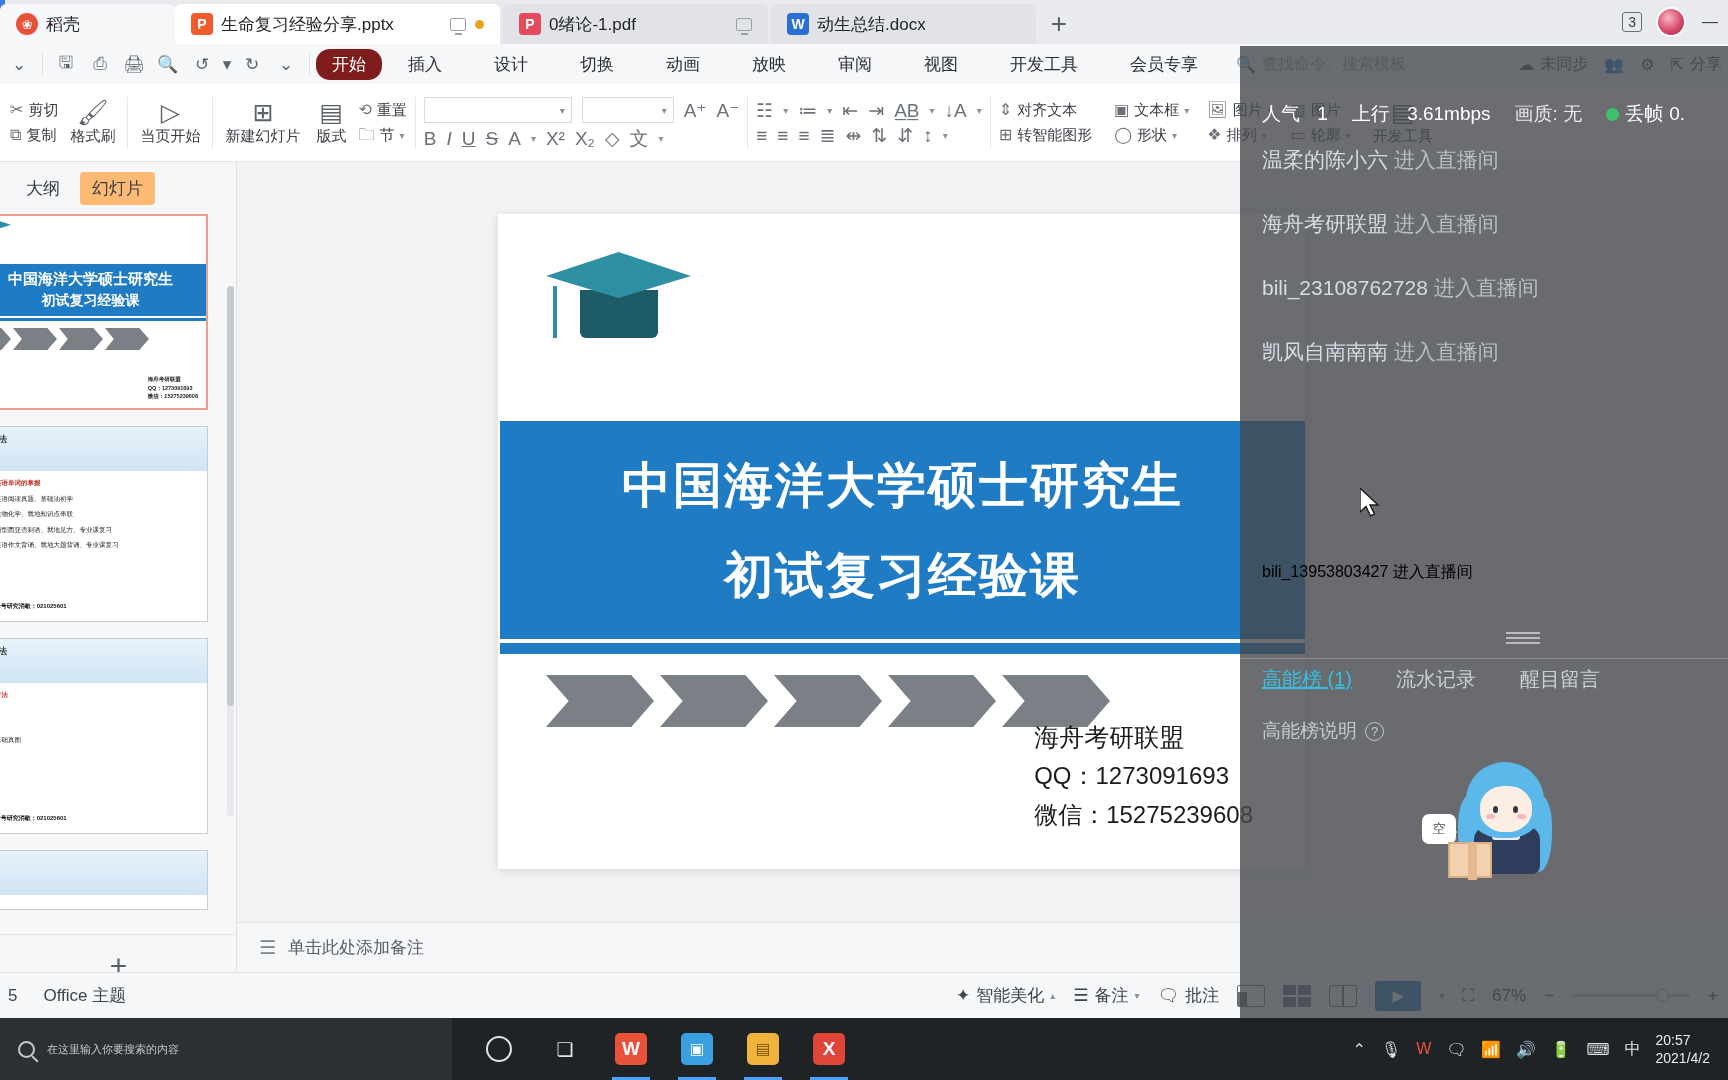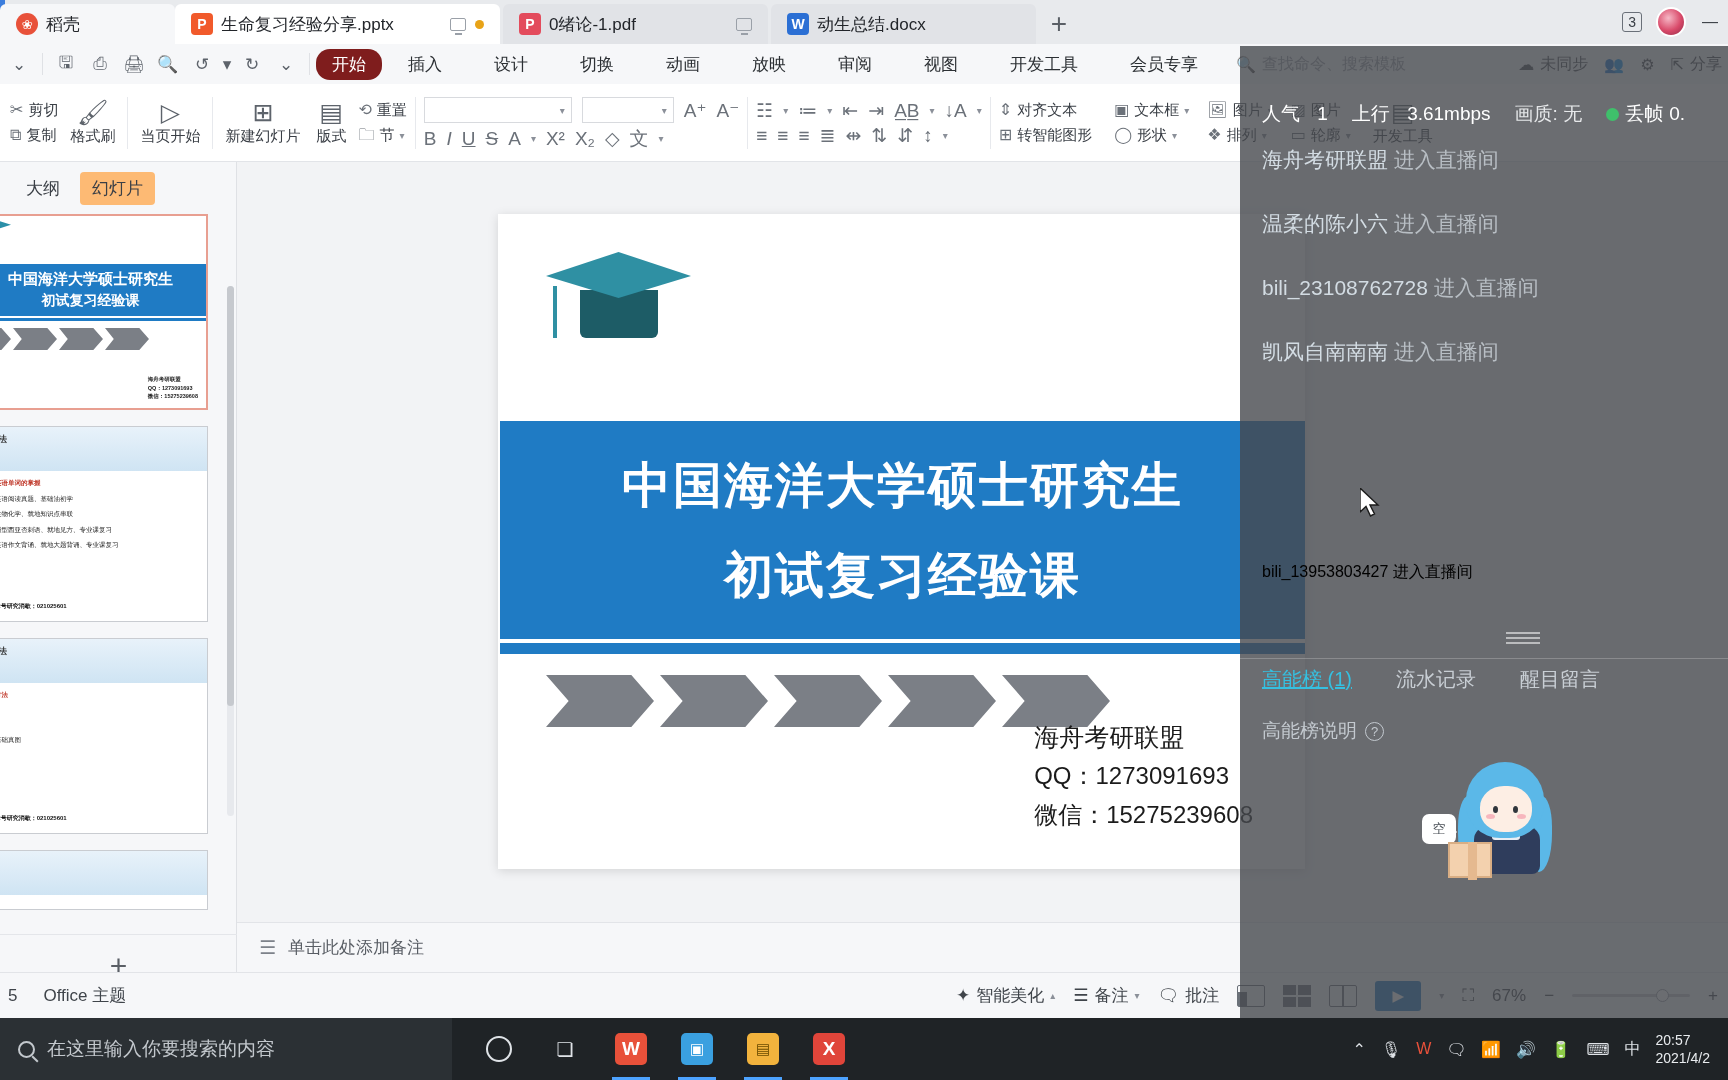--- a/index.html
+++ b/index.html
@@ -223,21 +223,21 @@
   .zoom-slider { width:118px; height:3px; background:#c6c9ce; position:relative; border-radius:2px;}
   .zoom-knob { position:absolute; left:84px; top:-5px; width:13px; height:13px; border-radius:50%; background:#fff; border:1.6px solid #9aa0a8;}
 
   
   .taskbar {
     position:absolute; left:0; top:1018px; width:1728px; height:62px; background:#1f2326;
     display:flex; align-items:center;
   }
   .tb-search {
     width: 452px; height: 62px; background:#2b3034; display:flex; align-items:center; gap:12px; padding-left:18px;
-    color:#c3c8cd; font-size: 19px;
+    color:#c3c8cd; font-size: 11px;
   }
   .tb-search .mag { width:17px;height:17px;border:2px solid #c3c8cd;border-radius:50%;position:relative;flex:0 0 auto;}
   .tb-search .mag::after{content:"";position:absolute;right:-6px;bottom:-4px;width:8px;height:2px;background:#c3c8cd;transform:rotate(45deg);}
   .tb-apps { display:flex; align-items:center; gap: 4px; padding-left: 16px; }
   .tb-app { width: 62px; height: 62px; display:flex; align-items:center; justify-content:center; position:relative;}
   .tb-app .sq { width:32px; height:32px; border-radius:5px; display:flex; align-items:center;justify-content:center;color:#fff;font-weight:bold;font-size:19px;}
   .tb-app.open::after { content:""; position:absolute; bottom:0; left:12px; width:38px; height:3px; background:#4da3ff;}
   .tray { margin-left:auto; display:flex; align-items:center; gap: 15px; padding-right: 12px; color:#dfe3e7; font-size:16px;}
   .clock { text-align:left; font-size:14px; line-height:1.3; color:#e9ecef; padding-right:6px;}
 
@@ -715,25 +715,25 @@
       <span class="dim">画质: 无</span>
       <span class="sb-item">
         <span class="ov-dot"></span>
         <span>丢帧</span>
         <span>0.</span>
       </span>
     </div>
 
     <div class="ov-chat">
       <div class="ov-msg">
+        <span class="u">温柔的陈小六</span>
+        <span class="a">进入直播间</span>
+      </div>
+      <div class="ov-msg">
         <span class="u">海舟考研联盟</span>
-        <span class="a">进入直播间</span>
-      </div>
-      <div class="ov-msg">
-        <span class="u">温柔的陈小六</span>
         <span class="a">进入直播间</span>
       </div>
       <div class="ov-msg">
         <span class="u">bili_23108762728</span>
         <span class="a">进入直播间</span>
       </div>
       <div class="ov-msg">
         <span class="u">凯风自南南南</span>
         <span class="a">进入直播间</span>
       </div>

